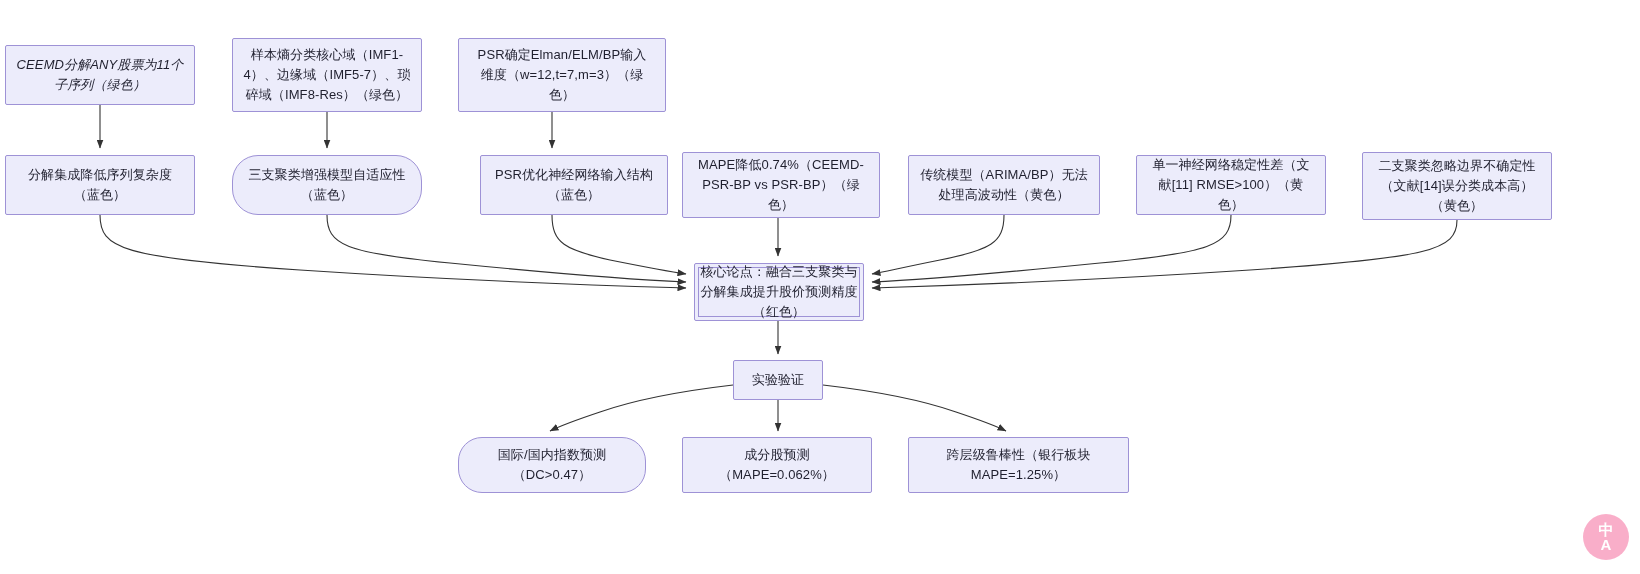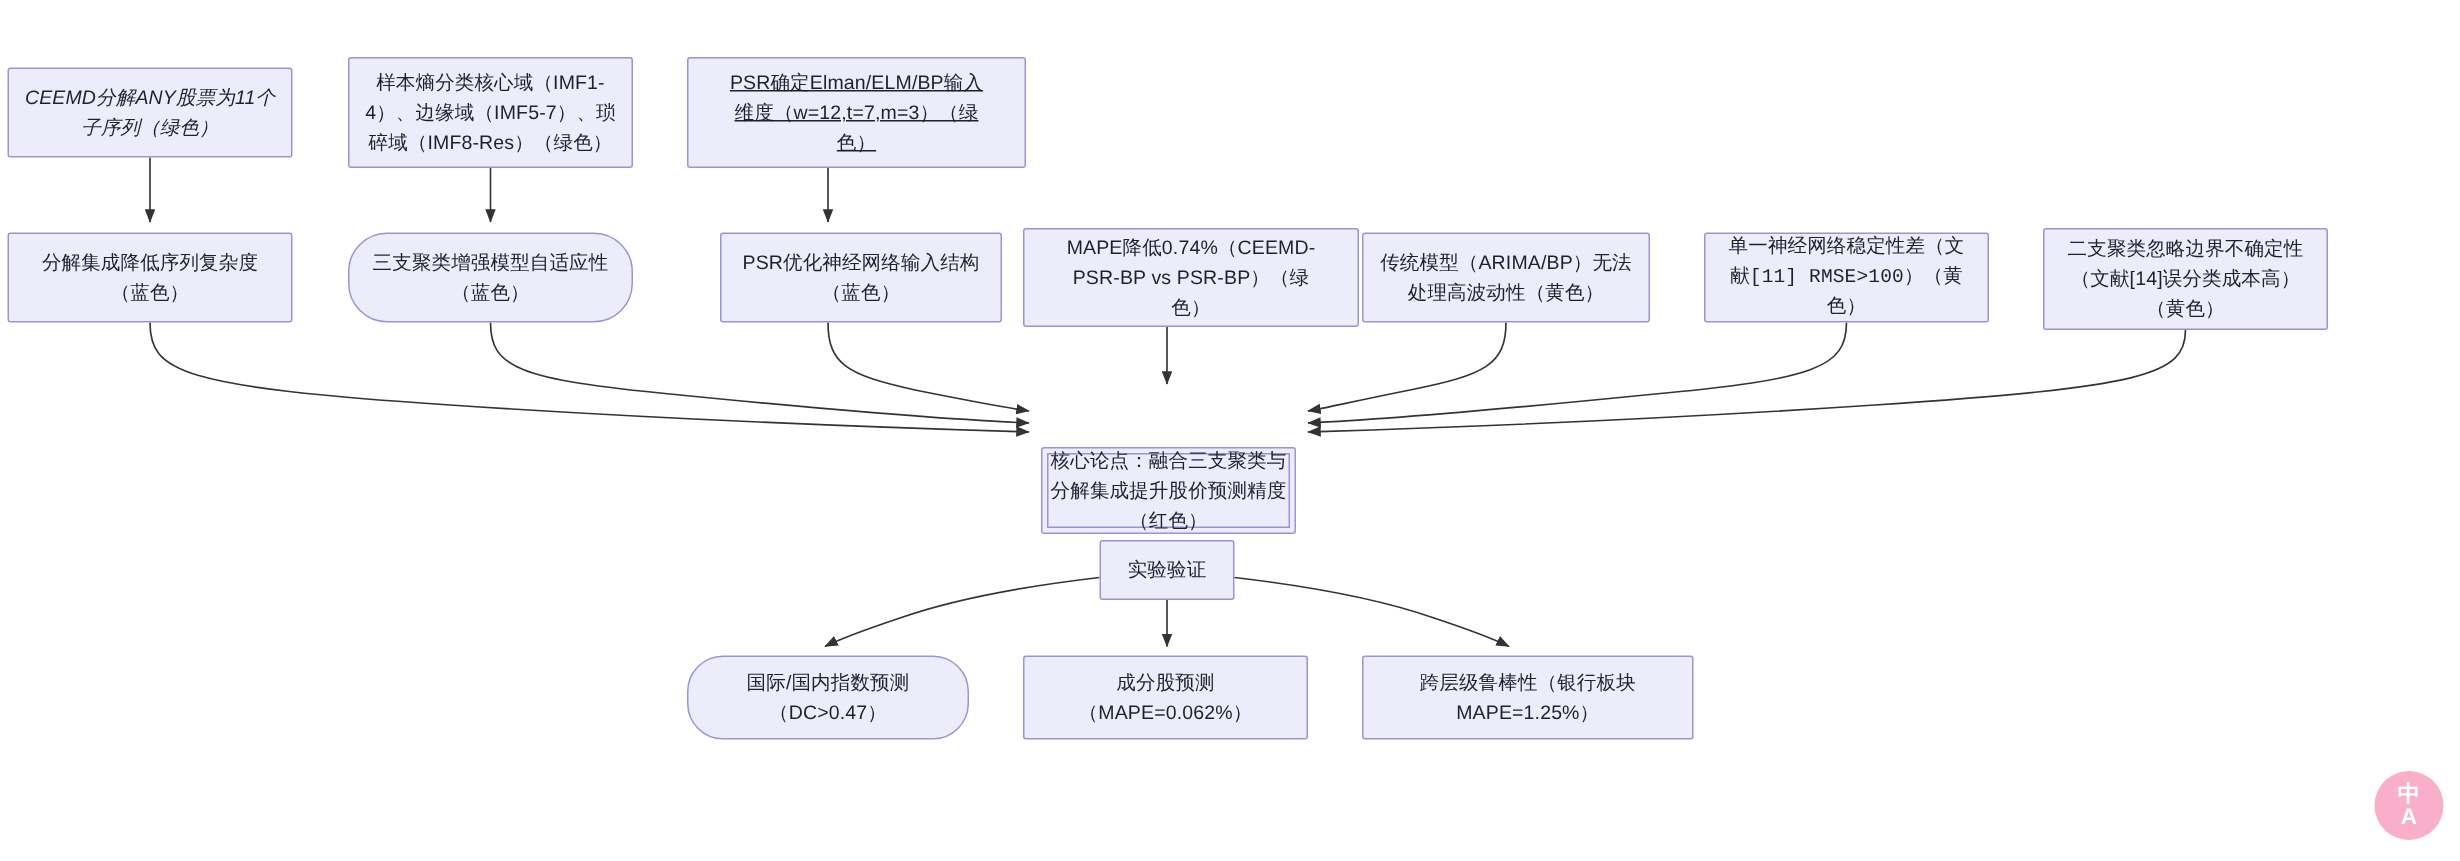--- a/index.html
+++ b/index.html
@@ -44,21 +44,20 @@
     letter-spacing: 0.1px;
   }
   .node .label {
     display: block;
     white-space: pre-line;
   }
   .node.core {
     border: 1px solid #9E92D6;
     background: #ECECFB;
     padding: 3px;
-    margin-top: 35px;
   }
   .node.core .inner {
     border: 1px solid #9E92D6;
     background: #ECECFB;
     width: 100%;
     height: 100%;
     display: flex;
     align-items: center;
     justify-content: center;
     box-sizing: border-box;
@@ -112,47 +111,47 @@
   <div id="nodes">
       <div class="node" style="left: 5px; top: 45px; width: 190px; height: 60px; background: rgb(236, 236, 251); border-color: rgb(158, 146, 214); font-style: italic;">
         <span class="label">CEEMD分解ANY股票为11个
 子序列（绿色）</span>
       </div>
       <div class="node" style="left: 232px; top: 38px; width: 190px; height: 74px; background: rgb(236, 236, 251); border-color: rgb(158, 146, 214);">
         <span class="label">样本熵分类核心域（IMF1-
 4）、边缘域（IMF5-7）、琐
 碎域（IMF8-Res）（绿色）</span>
       </div>
-      <div class="node" style="left: 458px; top: 38px; width: 226px; height: 74px; background: rgb(236, 236, 251); border-color: rgb(158, 146, 214); text-decoration: underline;">
+      <div class="node" style="left: 458px; top: 38px; width: 208px; height: 74px; background: rgb(236, 236, 251); border-color: rgb(158, 146, 214);">
         <span class="label">PSR确定Elman/ELM/BP输入
 维度（w=12,t=7,m=3）（绿
 色）</span>
       </div>
       <div class="node" style="left: 5px; top: 155px; width: 190px; height: 60px; background: rgb(236, 236, 251); border-color: rgb(158, 146, 214);">
         <span class="label">分解集成降低序列复杂度
 （蓝色）</span>
       </div>
       <div class="node" style="left: 232px; top: 155px; width: 190px; height: 60px; background: rgb(236, 236, 251); border-color: rgb(158, 146, 214); border-radius: 26px;">
         <span class="label">三支聚类增强模型自适应性
 （蓝色）</span>
       </div>
       <div class="node" style="left: 480px; top: 155px; width: 188px; height: 60px; background: rgb(236, 236, 251); border-color: rgb(158, 146, 214);">
         <span class="label">PSR优化神经网络输入结构
 （蓝色）</span>
       </div>
-      <div class="node" style="left: 682px; top: 152px; width: 224px; height: 66px; background: rgb(236, 236, 251); border-color: rgb(158, 146, 214);">
+      <div class="node" style="left: 682px; top: 152px; width: 198px; height: 66px; background: rgb(236, 236, 251); border-color: rgb(158, 146, 214);">
         <span class="label">MAPE降低0.74%（CEEMD-
 PSR-BP vs PSR-BP）（绿
 色）</span>
       </div>
       <div class="node" style="left: 908px; top: 155px; width: 192px; height: 60px; background: rgb(236, 236, 251); border-color: rgb(158, 146, 214);">
         <span class="label">传统模型（ARIMA/BP）无法
 处理高波动性（黄色）</span>
       </div>
-      <div class="node" style="left: 1136px; top: 155px; width: 190px; height: 60px; background: rgb(236, 236, 251); border-color: rgb(158, 146, 214); font-family: Liberation Mono, monospace;">
+      <div class="node" style="left: 1136px; top: 155px; width: 190px; height: 60px; background: rgb(236, 236, 251); border-color: rgb(158, 146, 214);">
         <span class="label">单一神经网络稳定性差（文
 献[11] RMSE&gt;100）（黄色）</span>
       </div>
       <div class="node" style="left: 1362px; top: 152px; width: 190px; height: 68px; background: rgb(236, 236, 251); border-color: rgb(158, 146, 214); align-items: center;">
         <span class="label">二支聚类忽略边界不确定性
 （文献[14]误分类成本高）
 （黄色）</span>
       </div>
       <div class="node core" style="left: 694px; top: 263px; width: 170px; height: 58px; background: rgb(236, 236, 251); border-color: rgb(158, 146, 214);">
         <div class="inner" style="border-color: rgb(158, 146, 214);">

